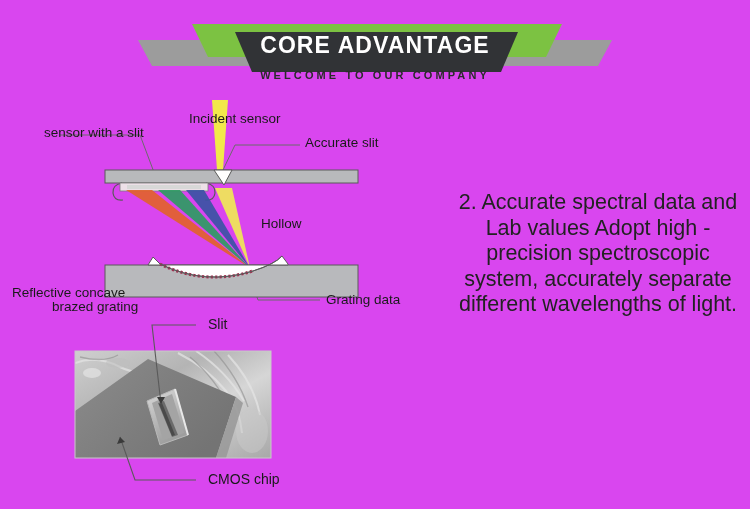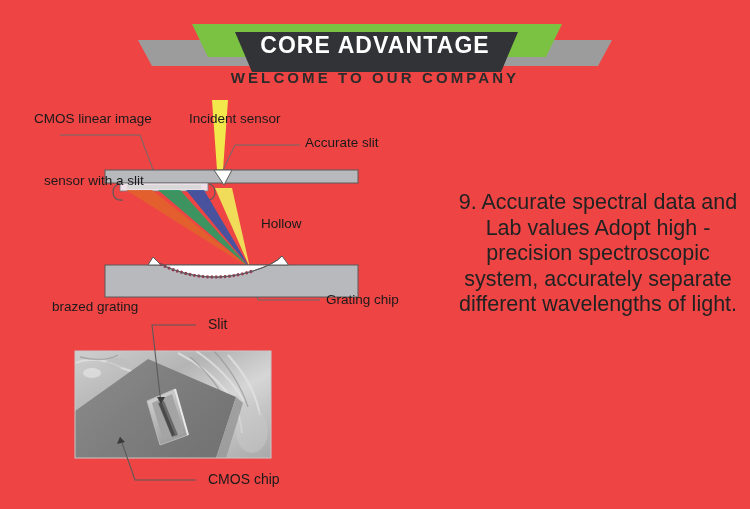--- a/index.html
+++ b/index.html
@@ -2,21 +2,21 @@
 <html><head>
 <meta charset="utf-8">
 <style>
   * { box-sizing: border-box; margin: 0; padding: 0; }
   html, body {
     width: 750px; height: 509px;
     background: #ffffff;
     font-family: "Liberation Sans", sans-serif;
     overflow: hidden;
   }
-  #page { position: relative; width: 750px; height: 509px; background: #ef4444; }
+  #page { position: relative; width: 750px; height: 509px; background: #d946ef; }
 
   
   #header-banner { position: absolute; left: 0; top: 0; width: 750px; height: 100px; }
   #header-banner svg { position: absolute; left: 0; top: 0; }
   #banner-title {
     position: absolute;
     left: 0; top: 32px; width: 750px;
     text-align: center;
     color: #ffffff;
     font-size: 23px;
@@ -24,21 +24,21 @@
     letter-spacing: 1.1px;
     font-family: "Liberation Sans", sans-serif;
     z-index: 5;
     white-space: nowrap;
   }
   #banner-subtitle {
     position: absolute;
     left: 0; top: 69px; width: 750px;
     text-align: center;
     color: #2b2b2b;
-    font-size: 15px;
+    font-size: 11px;
     font-weight: bold;
     letter-spacing: 3.1px;
     z-index: 5;
     white-space: nowrap;
   }
 
   
   #diagram { position: absolute; left: 0; top: 100px; width: 440px; height: 230px; }
   #diagram svg { position: absolute; left: 0; top: 0; }
   .dlabel {
@@ -121,30 +121,30 @@
       <polygon points="215,88 232,88 250,168" fill="#EFE55A" opacity="0.95"></polygon>
 
       <rect x="105" y="165" width="253" height="32" fill="#B8B9BC" stroke="#5A5A5A" stroke-width="1"></rect>
 
       <path d="M148,165 L153,157 L160,164 Q205,186 253,171 Q275,164 282,156 L288,164 L288,165 Z" fill="#ffffff" stroke="#5A5A5A" stroke-width="1"></path>
 
       <path d="M160,164 Q205,186 253,171" fill="none" stroke="#A03050" stroke-width="3" stroke-dasharray="2.2 2.2"></path>
       <path d="M160,164 Q205,186 253,171 Q275,164 282,156" fill="none" stroke="#5A5A5A" stroke-width="1"></path>
     </svg>
 
-    <div class="dlabel" style="left:34px; top:12px;"><span>CMOS linear image</span></div>
-    <div class="dlabel" style="left:44px; top:26px;margin-top:48px;"><span>sensor with a slit</span></div>
+    <div class="dlabel" style="left:44px; top:26px;"><span>sensor with a slit</span></div>
     <div class="dlabel" style="left:189px; top:12px;">Incident sensor</div>
     <div class="dlabel" style="left:305px; top:36px;">Accurate slit</div>
     <div class="dlabel" style="left:261px; top:117px;text-align:right;">Hollow</div>
+    <div class="dlabel" style="left:12px; top:186px;"><span>Reflective concave</span></div>
     <div class="dlabel" style="left:12px; top:200px;margin-left:40px;"><span>brazed grating</span></div>
-    <div class="dlabel" style="left:326px; top:193px;">Grating chip</div>
+    <div class="dlabel" style="left:326px; top:193px;">Grating data</div>
   </div>
 
-  <div id="feature-text">9. Accurate spectral data and Lab values Adopt high - precision spectroscopic system, accurately separate different wavelengths of light.</div>
+  <div id="feature-text">2. Accurate spectral data and Lab values Adopt high - precision spectroscopic system, accurately separate different wavelengths of light.</div>
 
   <div id="photo-block">
     <svg width="440" height="191" viewBox="0 0 440 191" xmlns="http://www.w3.org/2000/svg">
       <defs>
 
         <linearGradient id="bgGrad" x1="0" y1="0" x2="1" y2="1">
           <stop offset="0%" stop-color="#cfcfcf"></stop>
           <stop offset="35%" stop-color="#b4b4b4"></stop>
           <stop offset="60%" stop-color="#d6d6d6"></stop>
           <stop offset="100%" stop-color="#a8a8a8"></stop>

